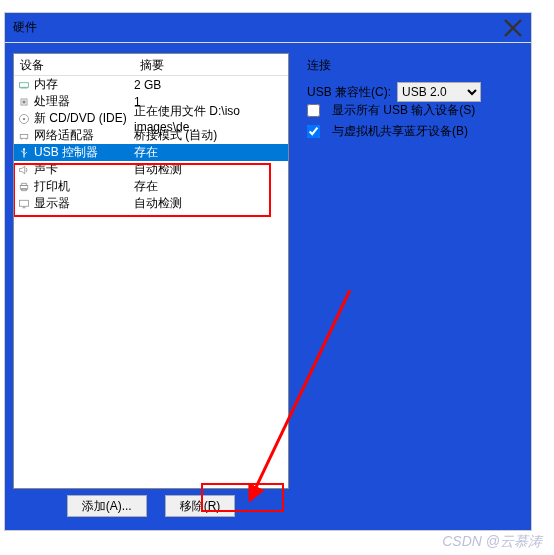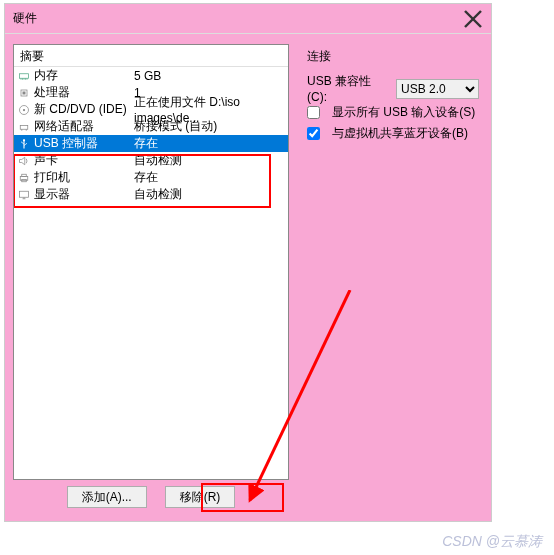--- a/index.html
+++ b/index.html
@@ -1,17 +1,17 @@
 <!DOCTYPE html>
 <html><head>
 <meta charset="utf-8">
 <style>
 * { box-sizing: border-box; margin: 0; padding: 0; font-family: "Microsoft YaHei", "SimSun", sans-serif; font-size: 12px; }
 body { background: #fff; width: 554px; height: 555px; position: relative; }
-.window { position: absolute; top: 3px; left: 4px; width: 488px; height: 519px; border: 1px solid #ccc; background: #f9a8d4; }
+.window { position: absolute; top: 12px; left: 4px; width: 528px; height: 519px; border: 1px solid #ccc; background: #1d4ed8; }
 .titlebar { height: 30px; border-bottom: 1px solid #ddd; display: flex; justify-content: space-between; align-items: center; padding: 0 8px; }
 .titlebar .title { font-size: 12px; }
 .titlebar .close { width: 20px; height: 20px; display: flex; align-items: center; justify-content: center; cursor: pointer; }
 .content { display: flex; padding: 10px 8px 4px 8px; height: 488px; }
 .left-panel { width: 276px; display: flex; flex-direction: column; }
 .device-list { border: 1px solid #888; height: 436px; background: #fff; position: relative; overflow: hidden; }
 .list-header { display: flex; height: 22px; background: #fff; border-bottom: 1px solid #e0e0e0; }
 .list-header .col { padding: 3px 6px; font-size: 12px; }
 .col1 { width: 120px; }
 .col2 { flex: 1; }
@@ -46,36 +46,37 @@
       <svg viewBox="0 0 10 10">
           <line x1="1" y1="1" x2="9" y2="9" stroke="#333" stroke-width="1.2"></line>
           <line x1="9" y1="1" x2="1" y2="9" stroke="#333" stroke-width="1.2"></line>
         </svg>
     </div>
   </div>
   <div class="content">
     <div class="left-panel">
       <div class="device-list">
         <div class="list-header">
+          <div class="col col1">设备</div>
           <div class="col col2">摘要</div>
         </div>
         <div id="device-rows">
             <div class="list-row">
               <span class="icon">
                 <svg viewBox="0 0 16 16">
                   <rect x="2" y="5" width="12" height="6" fill="none" stroke="#5a8" stroke-width="1"></rect>
                   <line x1="4" y1="11" x2="4" y2="13" stroke="#5a8"></line>
                   <line x1="6" y1="11" x2="6" y2="13" stroke="#5a8"></line>
                   <line x1="8" y1="11" x2="8" y2="13" stroke="#5a8"></line>
                   <line x1="10" y1="11" x2="10" y2="13" stroke="#5a8"></line>
                   <line x1="12" y1="11" x2="12" y2="13" stroke="#5a8"></line>
                 </svg>
               </span>
               <span class="label">内存</span>
-              <span class="summary">5 GB</span>
+              <span class="summary">2 GB</span>
             </div>
             <div class="list-row">
               <span class="icon">
                 <svg viewBox="0 0 16 16">
                   <rect x="4" y="4" width="8" height="8" fill="none" stroke="#888"></rect>
                   <rect x="6" y="6" width="4" height="4" fill="#888"></rect>
                 </svg>
               </span>
               <span class="label">处理器</span>
               <span class="summary">1</span>

